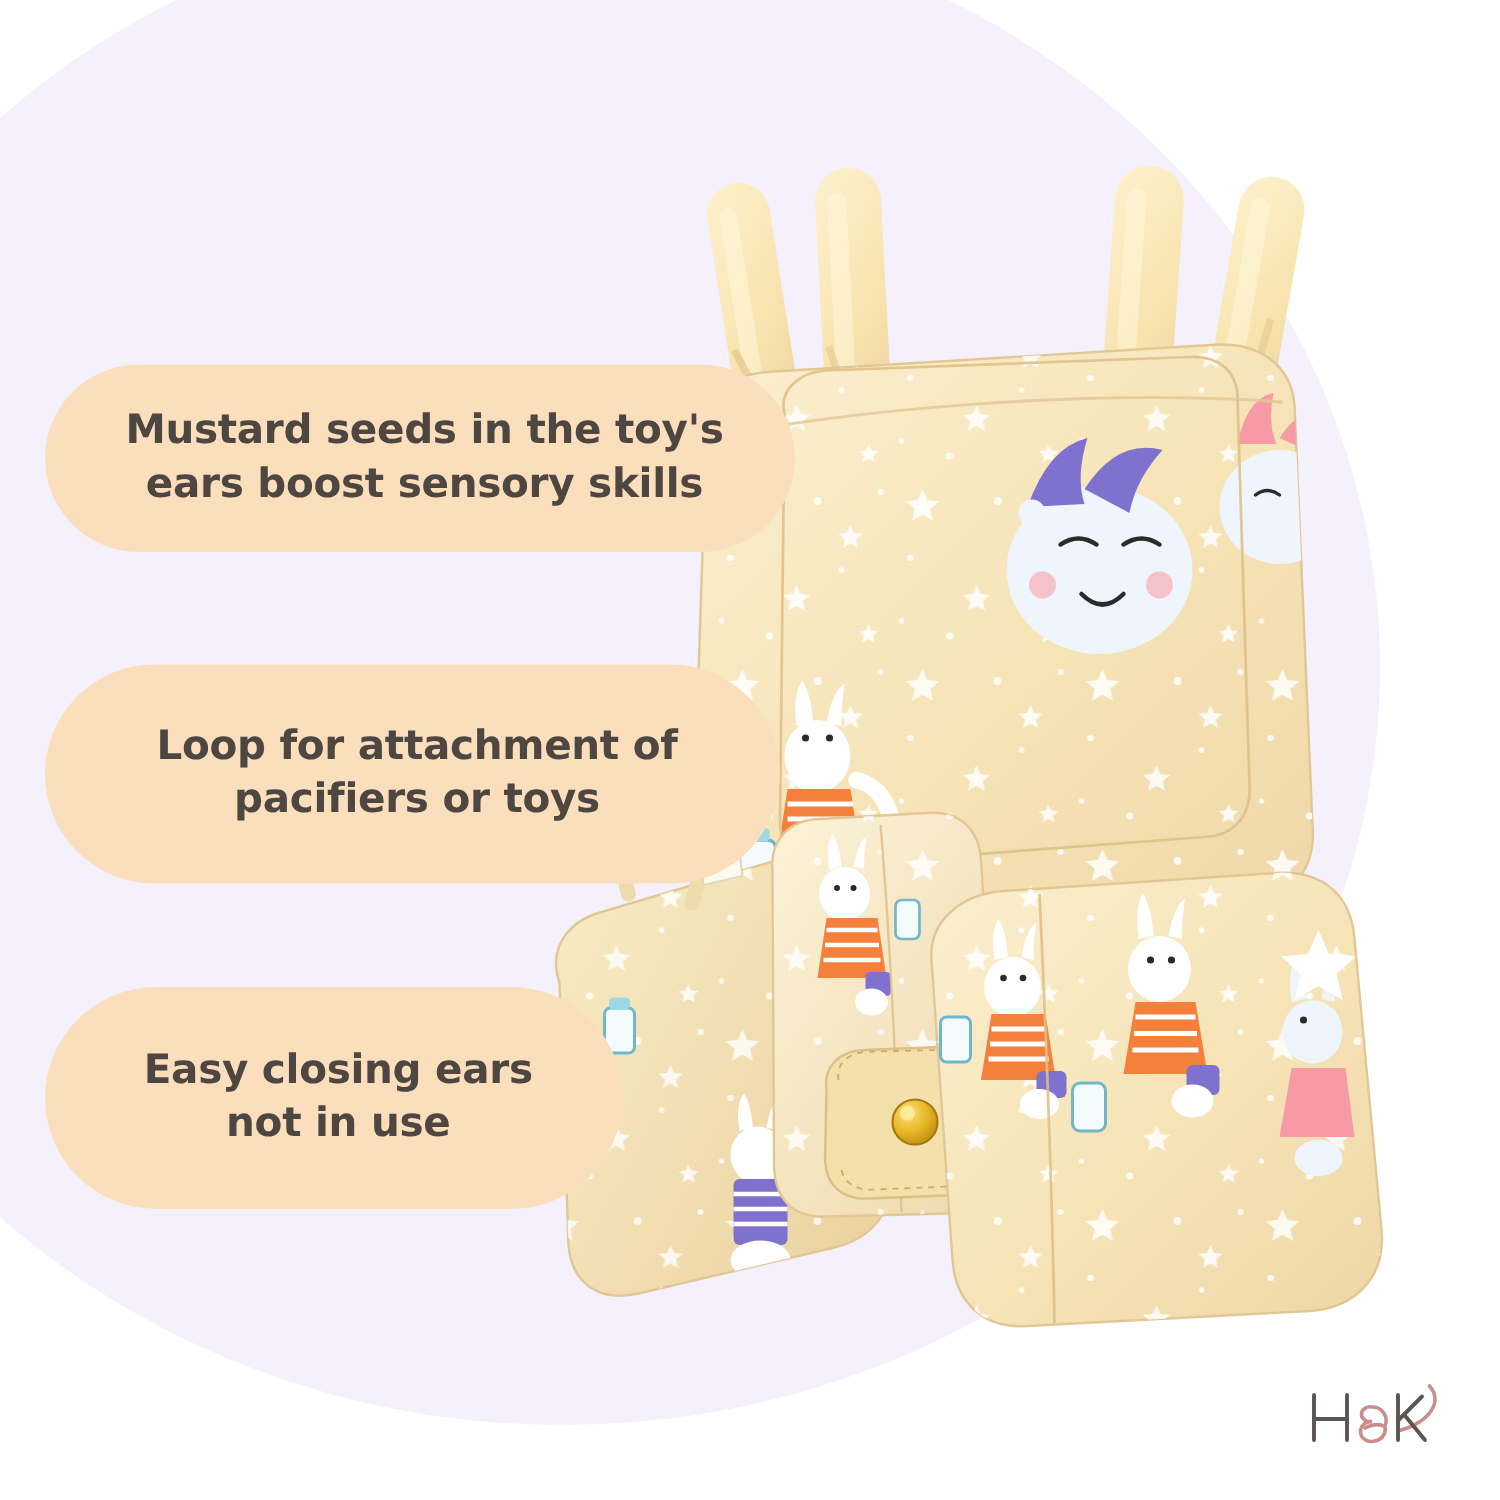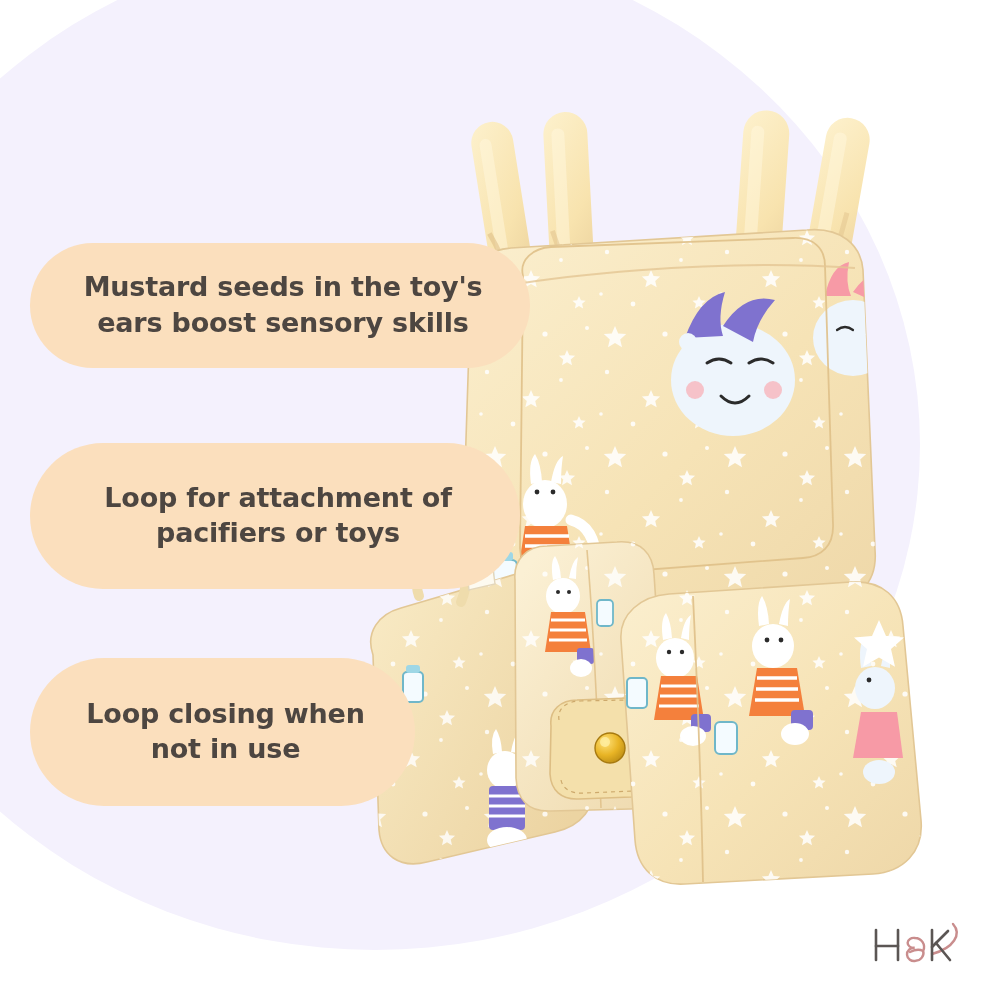--- a/index.html
+++ b/index.html
@@ -377,21 +377,21 @@
     <span class="pill-text">Mustard seeds in the toy's
 ears boost sensory skills</span>
   </div>
 
   <div class="pill" id="pill-2">
     <span class="pill-text">Loop for attachment of
 pacifiers or toys</span>
   </div>
 
   <div class="pill" id="pill-3">
-    <span class="pill-text">Loop closing when
+    <span class="pill-text">Easy closing ears
 not in use</span>
   </div>
 
   <div id="logo">
     <svg viewBox="0 0 120 62" xmlns="http://www.w3.org/2000/svg">
 
       <path d="M74 40 C96 34 104 20 95 10" fill="none" stroke="#c98d8d" stroke-width="2.4" stroke-linecap="round"></path>
 
       <g fill="none" stroke="#5b5654" stroke-width="2.6" stroke-linecap="round">
         <path d="M18 16 V46"></path>

